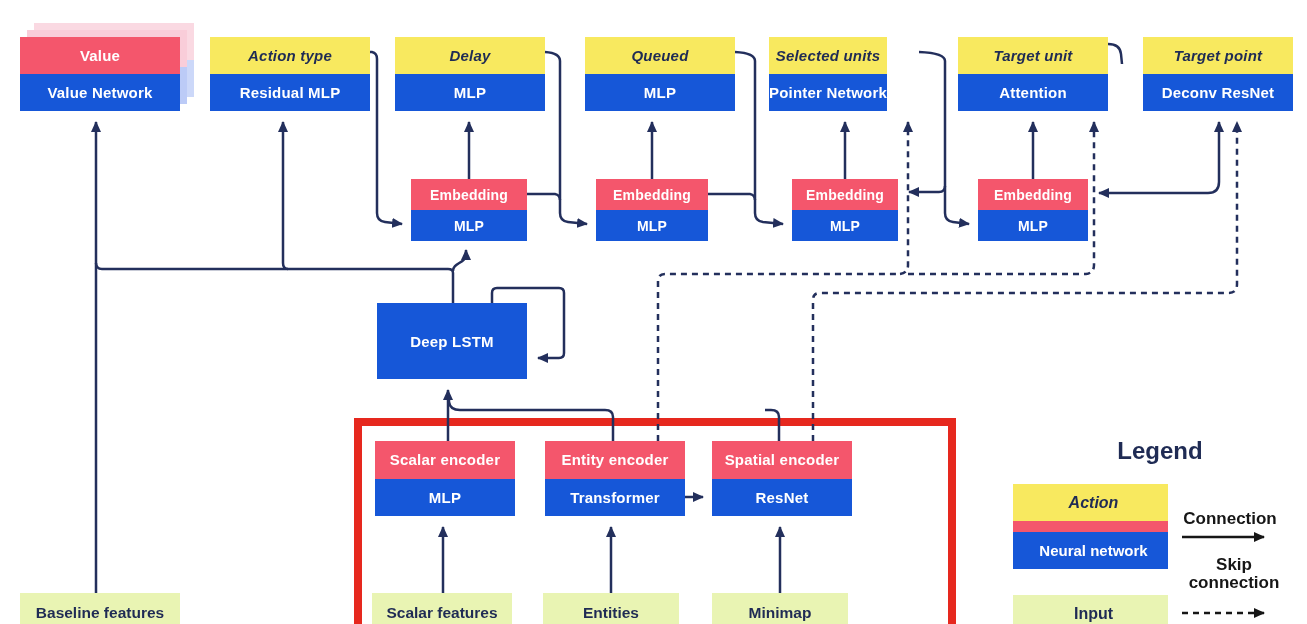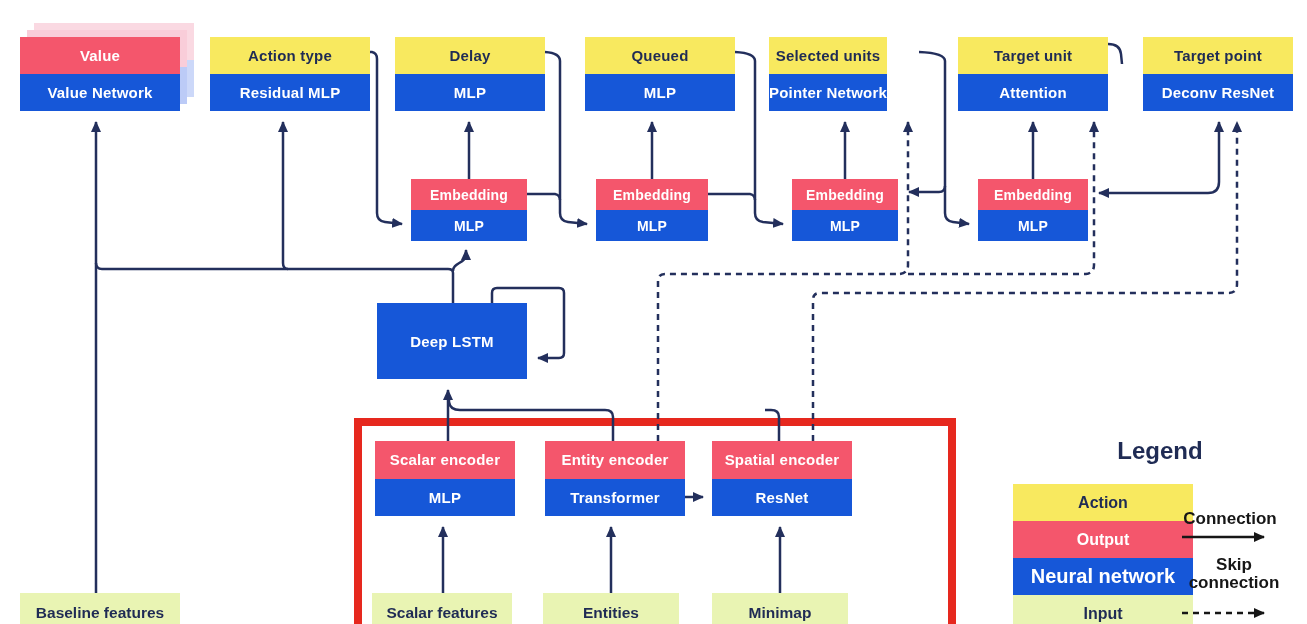--- a/index.html
+++ b/index.html
@@ -1,37 +1,37 @@
 <!DOCTYPE html>
 <html><head>
 <meta charset="utf-8">
 <style>
   html,body{margin:0;padding:0;background:#ffffff;}
   #stage{position:relative;width:1307px;height:624px;background:#ffffff;overflow:hidden;
          font-family:"Liberation Sans",sans-serif;margin-top:16px;}
   .node{position:absolute;display:flex;flex-direction:column;}
   .half{flex:1;display:flex;align-items:center;justify-content:center;
         font-size:15px;font-weight:700;letter-spacing:.2px;white-space:nowrap;}
-  .yellow{background:#f8e95f;color:#1f2b54;}
+  .yellow{background:#f8e95f;color:#1f2b54;font-style:italic;}
   .pink{background:#f4566c;color:#ffffff;}
   .blue{background:#1657d8;color:#ffffff;}
   .green{background:#e9f4b3;color:#1f2b54;}
   .shadow{position:absolute;display:flex;flex-direction:column;}
   .shadow .half{flex:1;}
   .sh-pink{background:#f9cdd9;}
   .sh-blue{background:#bccbf7;}
   .inputbox{position:absolute;background:#e9f4b3;color:#1f2b54;display:flex;
             align-items:center;justify-content:center;font-size:15.5px;font-weight:700;}
   #redbox{position:absolute;left:354px;top:402px;width:586px;height:203px;
           border:8px solid #e6281e;background:transparent;}
   #wires{position:absolute;left:0;top:0;pointer-events:none;}
   .legend-title{position:absolute;left:1090px;top:421px;width:140px;text-align:center;
                 font-size:24px;font-weight:700;color:#1f2b54;}
-  .legend-swatch{position:absolute;left:1013px;width:180px;height:37px;display:flex;
-                 align-items:center;justify-content:center;font-size:16px;font-weight:700;}
+  .legend-swatch{position:absolute;left:1013px;width:149px;height:37px;display:flex;
+                 align-items:center;justify-content:center;font-size:16px;font-weight:700;padding-left:6px;}
   .legend-caption{position:absolute;text-align:center;color:#161616;
                   font-size:17px;font-weight:700;line-height:1.05;}
 </style>
 </head>
 <body>
 
 <div id="stage">
 
   <div id="redbox"></div>
 
@@ -119,21 +119,21 @@
   </div>
 
   <div class="inputbox" style="left:20px;top:577px;width:160px;height:40px">Baseline features</div>
   <div class="inputbox" style="left:372px;top:577px;width:140px;height:40px">Scalar features</div>
   <div class="inputbox" style="left:543px;top:577px;width:136px;height:40px">Entities</div>
   <div class="inputbox" style="left:712px;top:577px;width:136px;height:40px">Minimap</div>
 
   <div class="legend-title">Legend</div>
   <div class="legend-swatch yellow" style="top:468px">Action</div>
   <div class="legend-swatch pink" style="top:505px">Output</div>
-  <div class="legend-swatch blue" style="top:542px;font-size:20px">Neural network</div>
+  <div class="legend-swatch blue" style="top:516px;font-size:15px">Neural network</div>
   <div class="legend-swatch green" style="top:579px">Input</div>
   <div class="legend-caption" style="left:1180px;top:494px;width:100px">Connection</div>
   <div class="legend-caption" style="left:1186px;top:540px;width:96px">Skip connection</div>
 
   <svg id="wires" width="1307" height="624" viewBox="0 0 1307 624">
     <defs>
       <marker id="ah" markerUnits="userSpaceOnUse" markerWidth="12" markerHeight="10" refX="10" refY="5" orient="auto">
         <path d="M0,0 L11,5 L0,10 z" fill="#232f5c"></path>
       </marker>
       <marker id="ahs" markerUnits="userSpaceOnUse" markerWidth="12" markerHeight="10" refX="10" refY="5" orient="auto-start-reverse">

